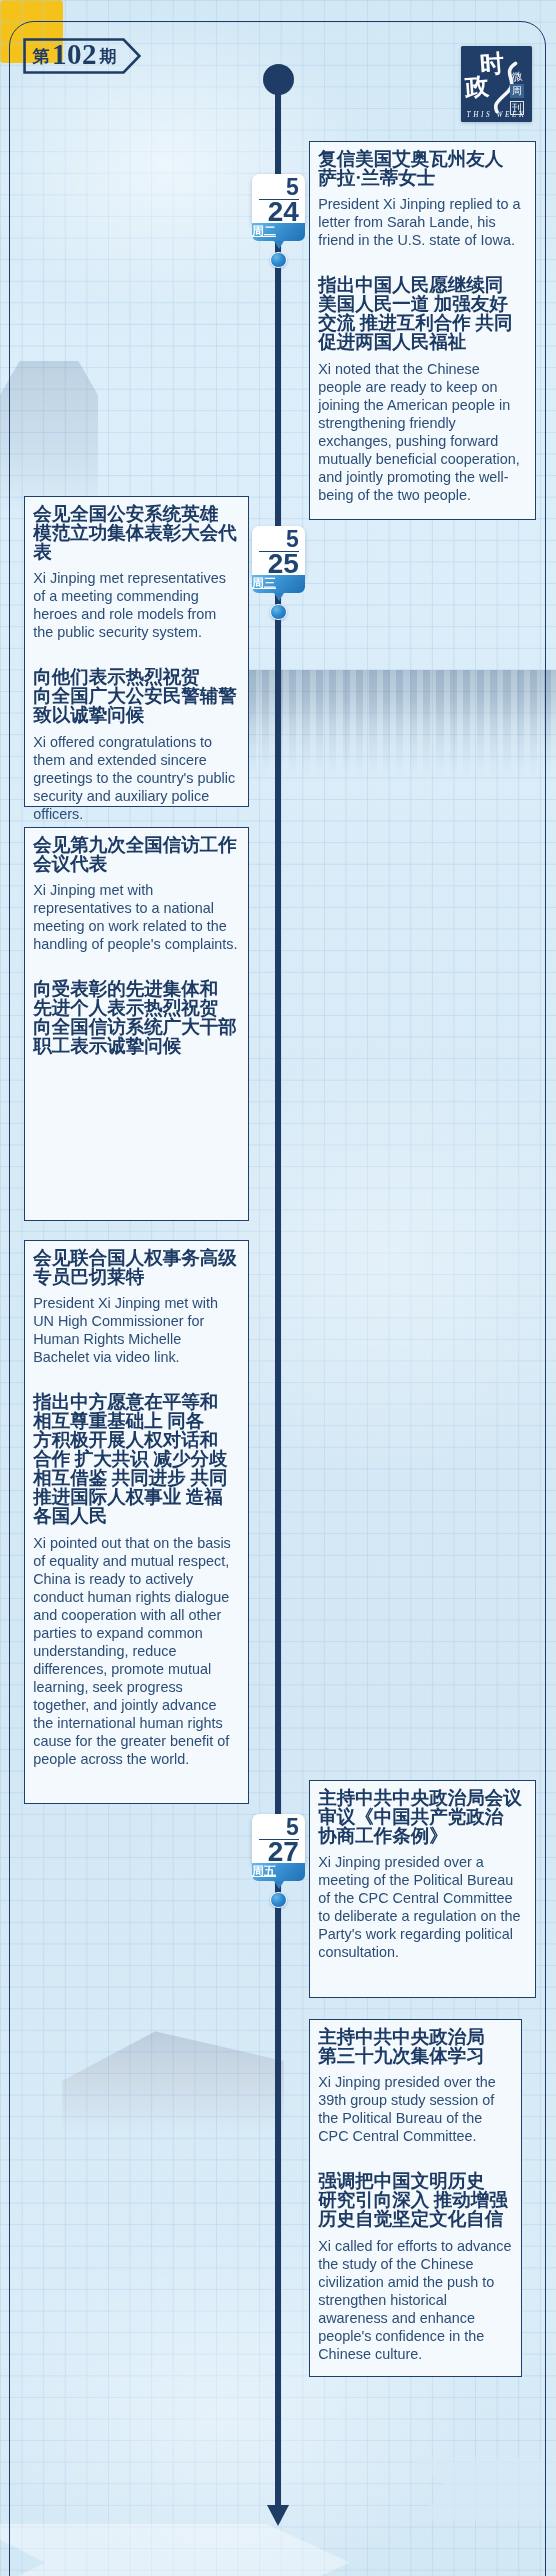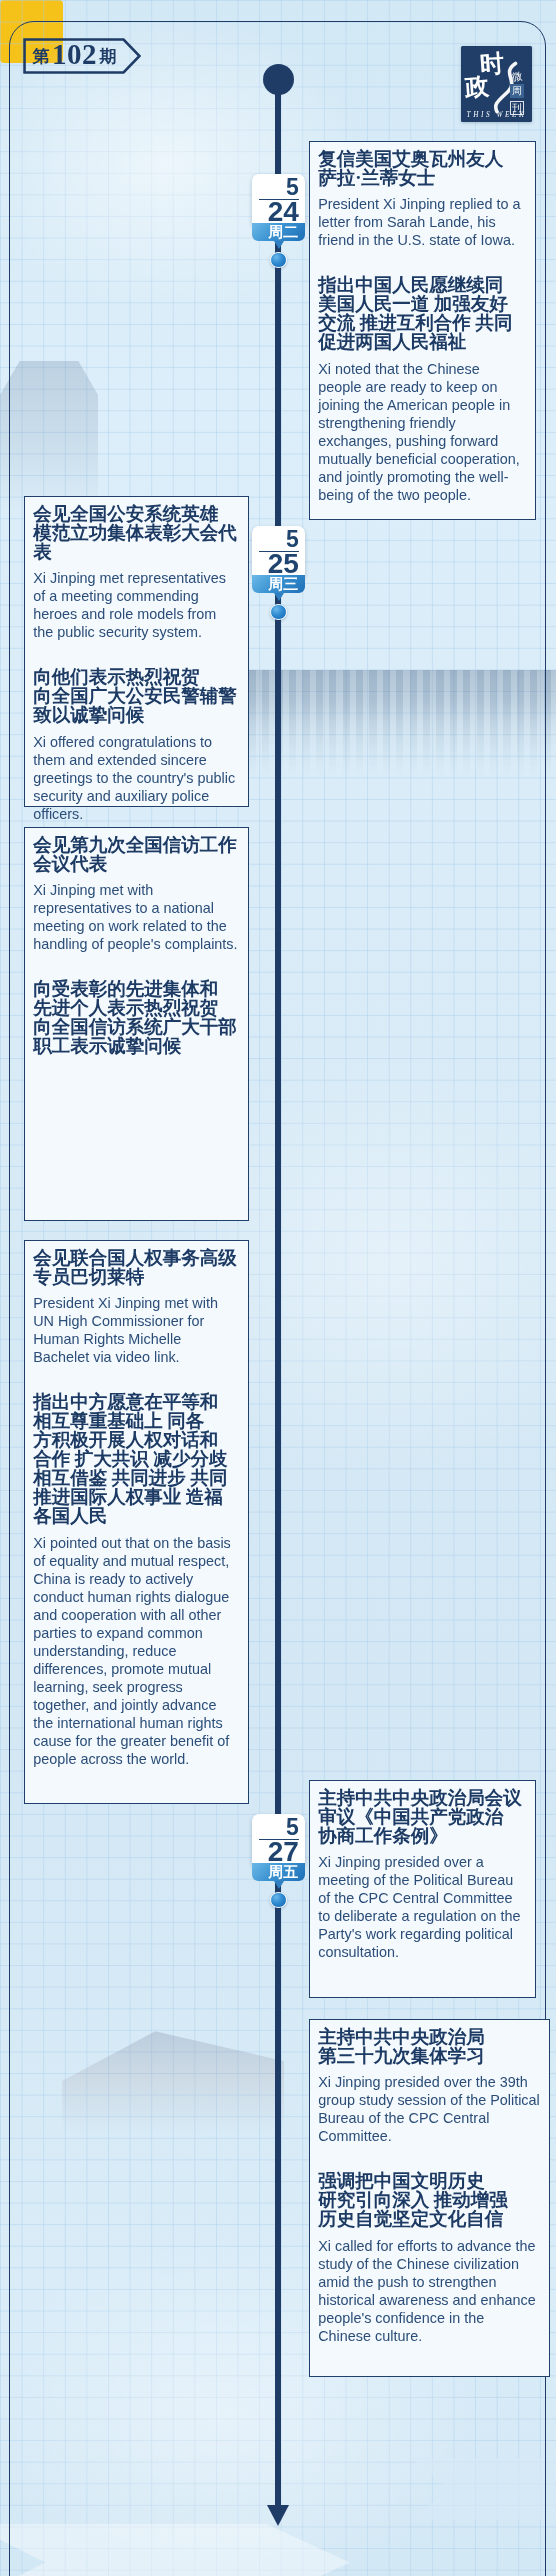--- a/index.html
+++ b/index.html
@@ -46,36 +46,36 @@
   #tdot-top{position:absolute;left:263px;top:64px;width:31px;height:31px;border-radius:50%;background:#1e3c66;z-index:3;}
   #tarrow{position:absolute;left:267px;top:2505px;width:0;height:0;border-left:11.3px solid transparent;border-right:11.3px solid transparent;border-top:21.6px solid #1e3c66;z-index:2;}
 
   
   .marker{position:absolute;left:252px;width:53px;z-index:5;}
   .m24{top:174px;} .m25{top:526px;} .m27{top:1814px;}
   .mdate{background:#ffffff;border-radius:7.2px 7.2px 0 0;height:49px;box-sizing:border-box;padding:2.1px 6.2px 0 5.2px;box-shadow:0 2.1px 4.6px rgba(32,64,108,0.28);}
   .mmonth{font-weight:700;font-size:23px;color:#1f4470;text-align:right;line-height:23px;}
   .mline{border-bottom:1.5px solid #1f4470;margin-left:2.1px;}
   .mday{font-weight:700;font-size:28px;color:#1f4470;text-align:right;line-height:24px;}
-  .mweek{height:17.5px;background:linear-gradient(135deg,#6cb9e8 0%,#3b93d2 45%,#1e6fb6 100%);border-radius:0 0 6.2px 6.2px;color:#fff;font-size:15px;line-height:17px;text-align:right;padding-right:6.7px;box-sizing:border-box;font-weight:700;}
+  .mweek{height:17.5px;background:linear-gradient(135deg,#6cb9e8 0%,#3b93d2 45%,#1e6fb6 100%);border-radius:0 0 6.2px 6.2px;color:#fff;font-size:12px;line-height:17px;padding-right:6.7px;box-sizing:border-box;font-weight:700;text-decoration:underline;}
   .mtri{width:0;height:0;border-left:5.7px solid transparent;border-right:5.7px solid transparent;border-top:8.8px solid #2f7fc1;margin:0 auto;}
   .mdot{width:14.4px;height:14.4px;border-radius:50%;margin:3.6px auto 0;border:1.5px solid #eef6fd;
     background:radial-gradient(circle at 35% 30%, #6ab8ea 0%, #2f8ad0 45%, #1566b0 100%);box-shadow:0 1px 2.6px rgba(32,64,108,0.3);}
 
   
   .card{position:absolute;background:#f3f9fd;border:1.5px solid #20406c;box-sizing:border-box;padding:8.2px 8.2px 10.3px;z-index:4;}
   .card .t{font-family:"Liberation Serif",serif;font-weight:700;font-size:18.5px;line-height:19px;color:#1c3a63;white-space:pre-line;}
   .card .t2{margin-top:27px;}
   .card .e{font-size:14.4px;line-height:18px;color:#2b4d78;margin-top:7.2px;}
   #card0{left:309px;top:141px;width:227px;height:379px;}
   #card1{left:24px;top:496px;width:225px;height:311px;}
   #card2{left:24px;top:827px;width:225px;height:394px;}
   #card3{left:24px;top:1240px;width:225px;height:564px;}
   #card4{left:309px;top:1780px;width:227px;height:218px;}
-  #card5{left:309px;top:2019px;width:241px;height:358px;}
+  #card5{left:309px;top:2019px;width:213px;height:358px;}
 
   
   .deco{position:absolute;z-index:1;pointer-events:none;}
   #deco-tower{left:0;top:361px;width:98px;height:155px;
     background:linear-gradient(180deg,rgba(116,142,172,0.30) 0%,rgba(116,142,172,0.16) 55%,rgba(116,142,172,0) 100%);
     clip-path:polygon(20% 0,80% 0,100% 22%,100% 100%,0 100%,0 22%);}
   #deco-police{left:222px;top:670px;width:335px;height:108px;
     background:
       repeating-linear-gradient(90deg, rgba(50,80,120,0.10) 0 7.2px, rgba(255,255,255,0.10) 7.2px 13.4px),
       linear-gradient(180deg, rgba(74,101,133,0.34) 0%, rgba(74,101,133,0.12) 55%, rgba(74,101,133,0) 100%);

